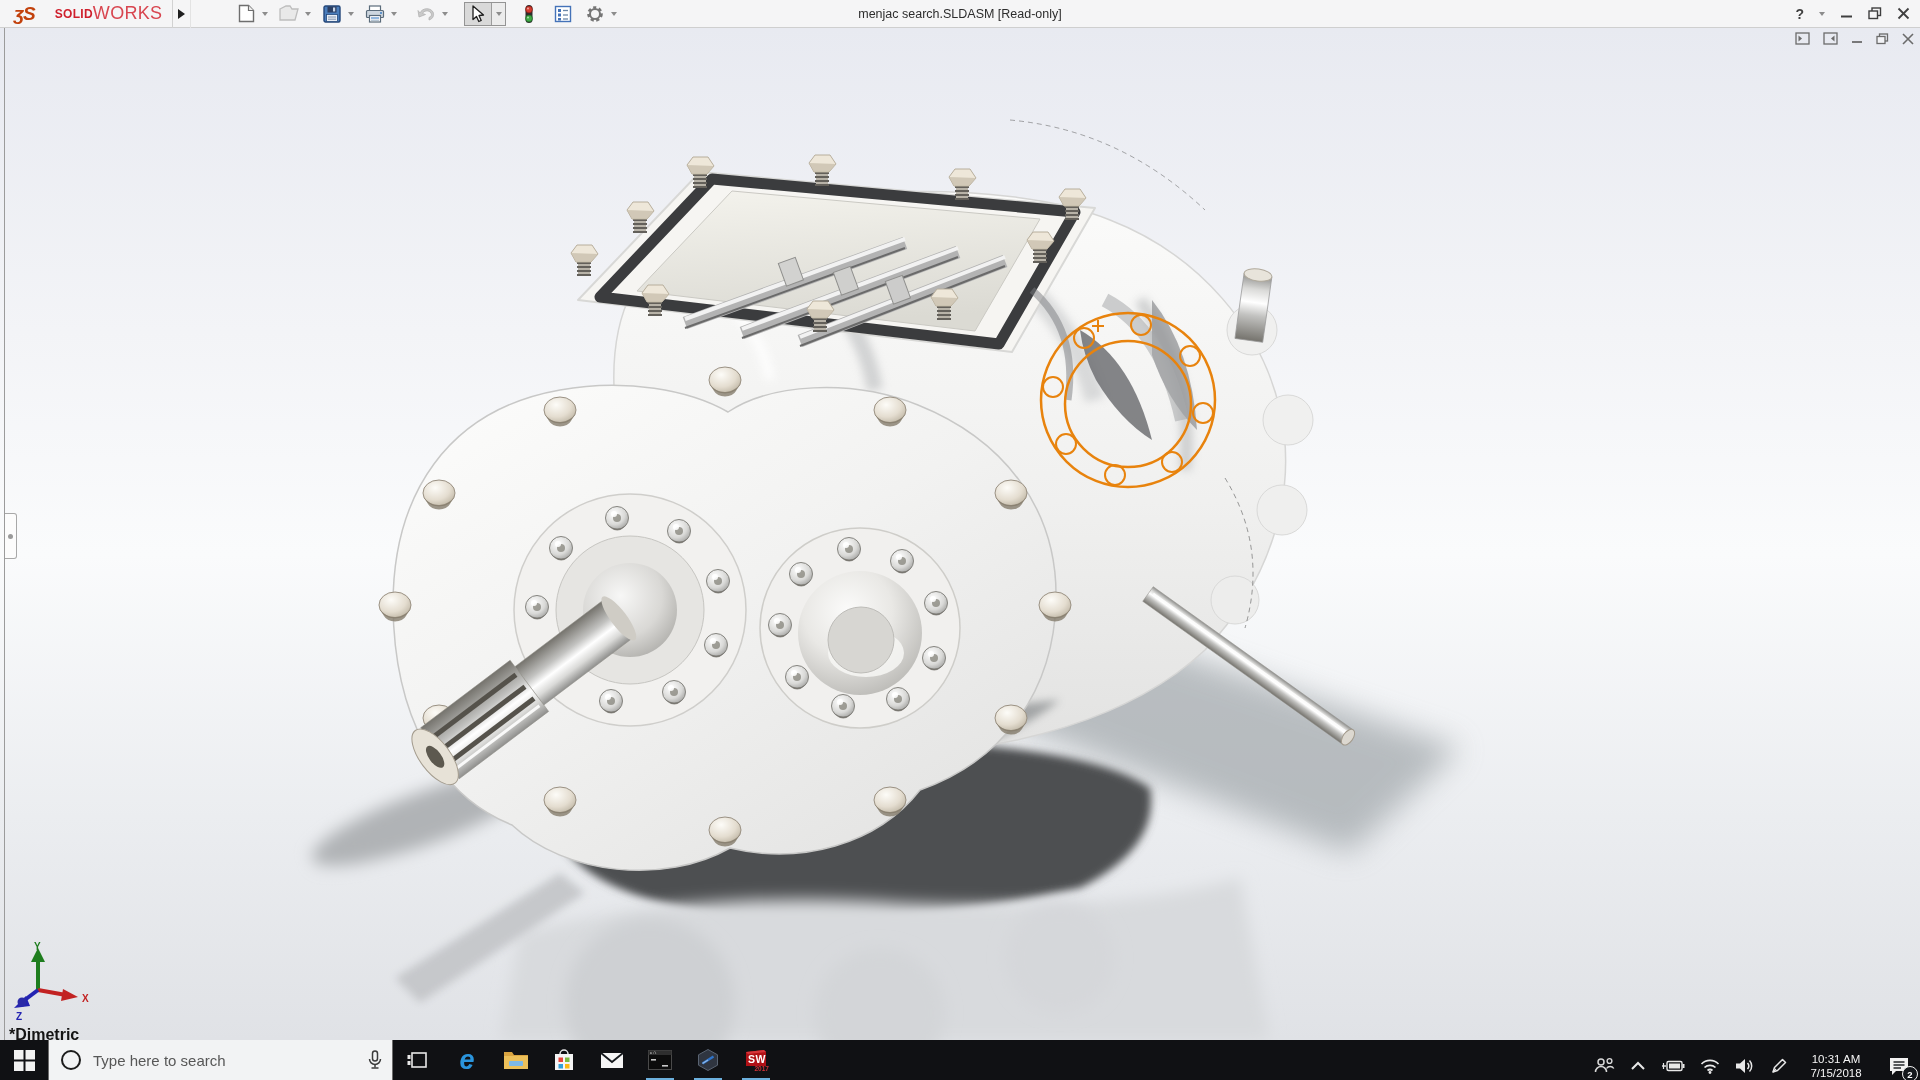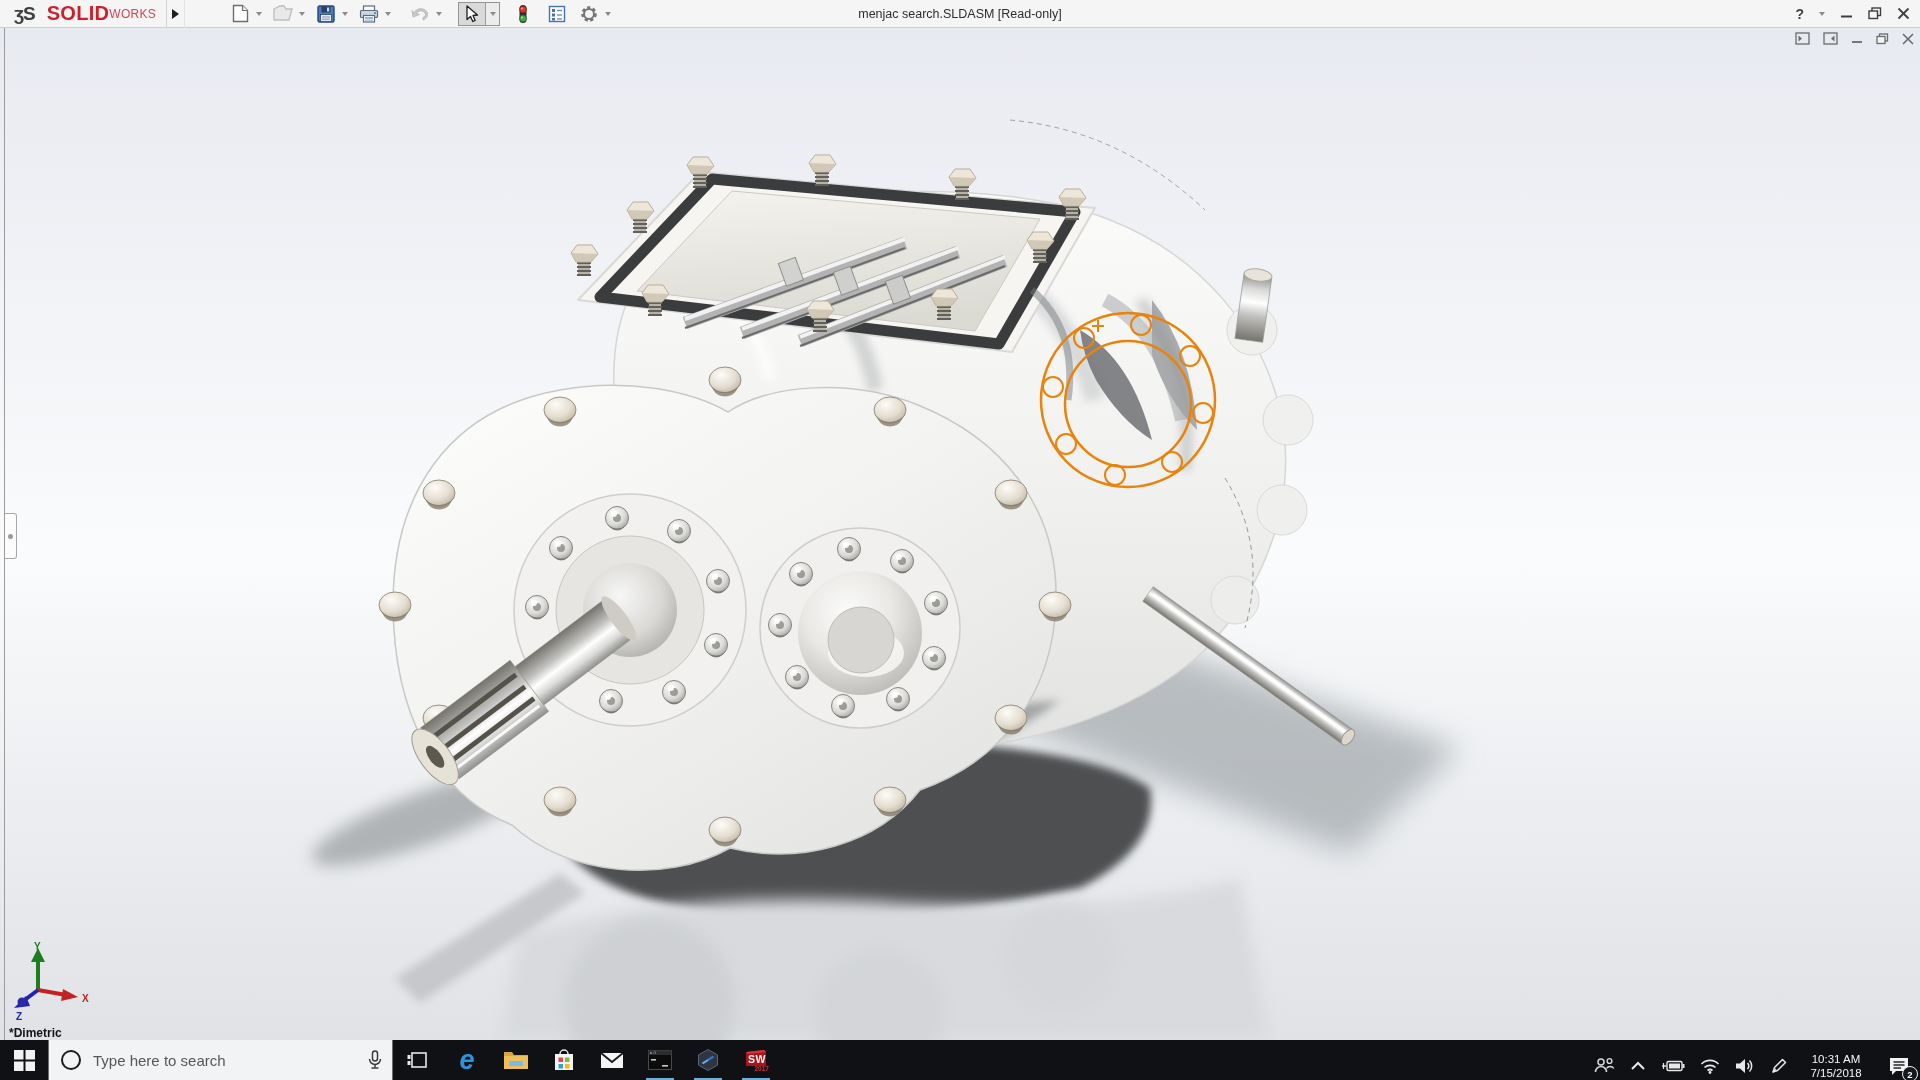--- a/index.html
+++ b/index.html
@@ -9,23 +9,23 @@
     font-family:"Liberation Sans", sans-serif; background:#fff;
   }
   
   .titlebar {
     position:absolute; left:0; top:0; width:1920px; height:28px;
     background:#f5f5f6; border-bottom:1px solid #cfcfcf;
     display:flex; align-items:center;
   }
   .logo-block { height:28px; display:flex; align-items:center; padding:0 10px 0 14px;
     border-right:1px solid #d2d2d2; }
-  .logo-mark { color:#404040; font-weight:bold; font-size:19px; margin-right:12px; letter-spacing:-1px;}
-  .logo-bold { color:#cf1f2c; font-weight:bold; font-size:20px; letter-spacing:.3px;}
-  .logo-light { color:#d8454f; font-weight:normal; font-size:12px; letter-spacing:.3px;}
+  .logo-mark { color:#c2410c; font-style:italic; font-weight:bold; font-size:19px; margin-right:20px; letter-spacing:-1px;}
+  .logo-bold { color:#cf1f2c; font-weight:bold; font-size:12px; letter-spacing:.3px;}
+  .logo-light { color:#d8454f; font-weight:normal; font-size:18px; letter-spacing:.3px;}
   .flyout-btn { width:18px; height:28px; display:flex; align-items:center; justify-content:center;
     border-right:1px solid #e3e3e3; }
   .flyout-tri { width:0;height:0;border-left:7px solid #1f1f1f;border-top:5px solid transparent;border-bottom:5px solid transparent;}
   .tbtn { width:26px; height:24px; display:flex; align-items:center; justify-content:center; }
   .tcaret { width:11px; height:24px; display:flex; align-items:center; justify-content:center;}
   .caret-tri { width:0;height:0;border-top:4px solid #8c8c8c;border-left:3.5px solid transparent;border-right:3.5px solid transparent;}
   .select-wrap { display:flex; align-items:stretch; border:1px solid #949494; height:24px; margin-left:14px;}
   .select-ico { width:27px; background:#d9d9d9; display:flex; align-items:center; justify-content:center; border-right:1px solid #9c9c9c;}
   .select-caret { width:13px; background:#ececec; display:flex; align-items:center; justify-content:center;}
   .win-title { position:absolute; left:50%; transform:translateX(-50%); top:0; height:28px;
@@ -34,21 +34,21 @@
   .help-glyph { font-size:14px; color:#3f3f3f; font-weight:bold;}
   
   .viewport { position:absolute; left:0; top:28px; width:1920px; height:1012px; overflow:hidden; }
   .scene { position:absolute; left:0; top:0; }
   .vp-left-line { position:absolute; left:4px; top:0; width:1px; height:1012px; background:#9b9b9b; }
   .splitter-tab { position:absolute; left:5px; top:485px; width:12px; height:46px; background:#fcfcfc;
     border:1px solid #a8a8a8; border-left:none; border-radius:0 3px 3px 0;
     display:flex; align-items:center; justify-content:center; }
   .splitter-dot { width:5px; height:5px; border-radius:50%; background:#9a9a9a; }
   .doc-ctrls { position:absolute; right:6px; top:4px; display:flex; align-items:center; gap:13px; }
-  .orientation-label { position:absolute; left:9px; top:998px; font-size:12px; font-weight:600; color:#141414; }
+  .orientation-label { position:absolute; left:9px; top:998px; font-size:16px; font-weight:600; color:#141414; }
   .triad { position:absolute; left:6px; top:912px; }
   
   .taskbar { position:absolute; left:0; top:1040px; width:1920px; height:40px; background:#101114;
     display:flex; align-items:center; }
   .start-btn { width:48px; height:40px; display:flex; align-items:center; justify-content:center; }
   .search-box { position:absolute; left:48px; top:0; width:345px; height:40px; background:#f2f3f4;
     display:flex; align-items:center; border:1px solid #6d6d6d; border-top:none; border-bottom:none;}
   .cortana-ring { width:20px; height:20px; border:2.5px solid #1c1c1c; border-radius:50%; margin:0 10px 0 12px; }
   .search-input { flex:1; border:none; outline:none; background:transparent; font-size:15px; color:#444;
     font-family:"Liberation Sans", sans-serif;}

